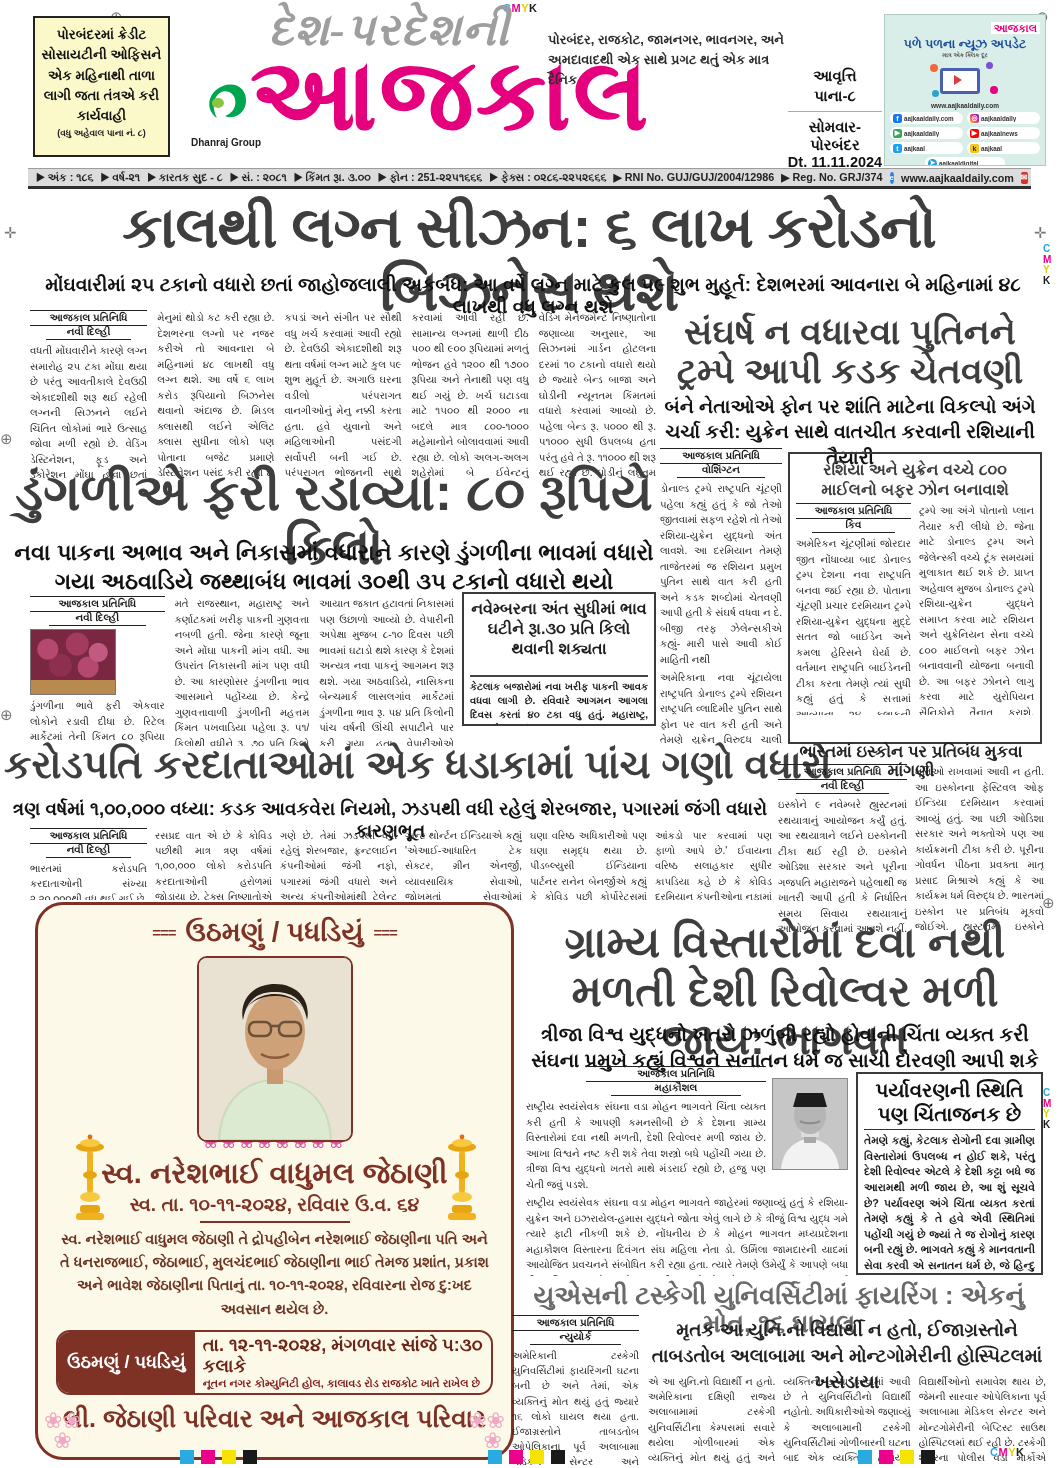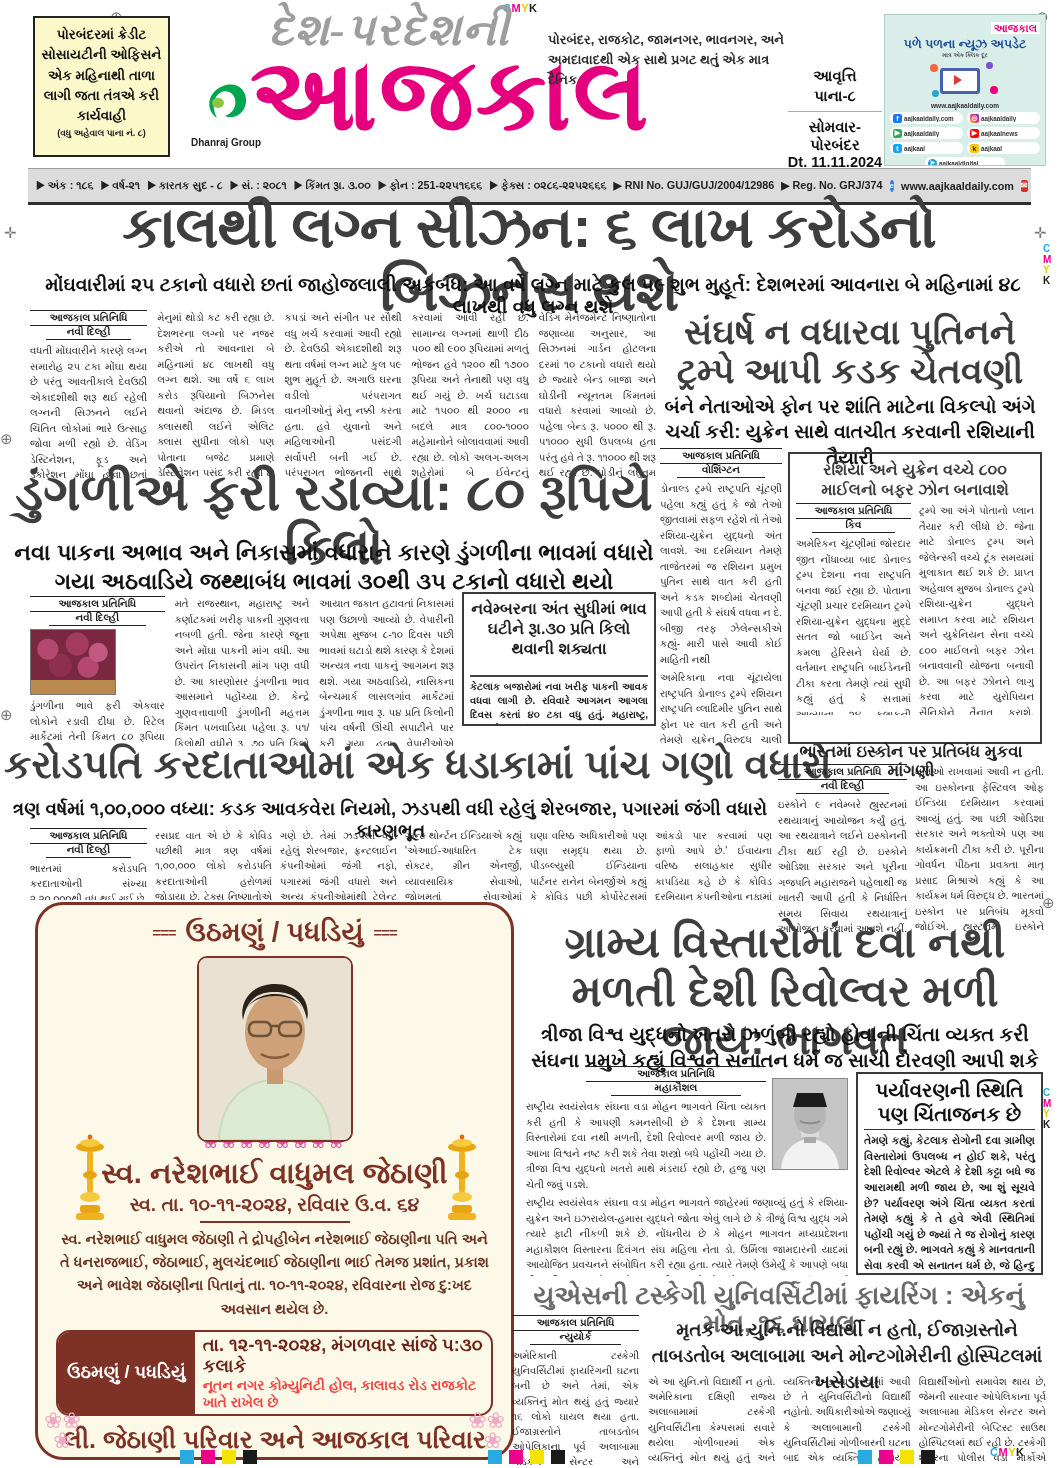--- a/index.html
+++ b/index.html
@@ -42,21 +42,21 @@
   .ad-dot { position:absolute; border-radius:50%; }
   .ad-web { font-size:6.5px; font-weight:800; text-align:center; color:#333; }
   .soc-grid { display:grid; grid-template-columns:1fr 1fr; gap:3px 4px; margin-top:3px; }
   .chip { display:flex; align-items:center; gap:2px; background:#fff; border-radius:7px; padding:1px 3px; height:12px; }
   .chip .ic { width:9px; height:9px; border-radius:2px; color:#fff; font-size:7px; font-weight:800;
     display:flex; align-items:center; justify-content:center; flex:0 0 9px; }
   .chip .hd { font-size:6.3px; font-weight:700; color:#333; white-space:nowrap; overflow:hidden; }
   .chip-center { width:80px; margin:3px auto 0; }
 
   
-  .infobar { left:28px; top:168px; width:1003px; height:37px; background:#dcdcdc; border-top:1px solid #9c9c9c;
+  .infobar { left:28px; top:168px; width:1003px; height:21px; background:#dcdcdc; border-top:1px solid #9c9c9c;
     border-bottom:3px solid #2e2e2e; display:flex; align-items:center; gap:7px; padding:0 8px;
     font-size:10.8px; font-weight:800; color:#222; white-space:nowrap; overflow:hidden; }
   .ib-ic { display:inline-flex; width:12px; height:12px; border-radius:50%; align-items:center;
     justify-content:center; color:#fff; font-size:8px; font-weight:800; }
 
   
   .h-main { color:#3e3e3e; font-weight:800; }
   .byl { font-weight:800; font-size:10.3px; text-align:center; border-top:1px solid #222;
     border-bottom:1px solid #222; padding:1px 0; }
   .dtl { font-weight:800; font-size:10.3px; text-align:center; border-bottom:1px solid #222;
@@ -124,21 +124,21 @@
   .flowers { color:#d9559c; font-size:19px; letter-spacing:2px; line-height:1; margin-top:-10px; }
   .obit-name { font-size:29px; font-weight:800; margin-top:6px; }
   .obit-date { font-size:19px; font-weight:700; margin-top:3px; }
   .obit-sep { width:150px; margin:5px auto; border-top:2px solid #7e3226; position:relative; }
   .obit-body { font-size:14.5px; font-weight:600; line-height:1.6; color:#6d3423; padding:0 6px; }
   .obit-event { display:flex; border:2px solid #7e3226; border-radius:14px; overflow:hidden; margin:9px 2px 0; text-align:left; }
   .obit-badge { background:#7e3226; color:#fff; font-size:18px; font-weight:800; display:flex; align-items:center;
     padding:4px 9px; flex:0 0 auto; }
   .obit-ev-txt { padding:3px 8px; }
   .obit-ev1 { font-size:18px; font-weight:800; color:#6d2417; }
-  .obit-ev2 { font-size:14px; font-weight:800; color:#ef4444; }
+  .obit-ev2 { font-size:11px; font-weight:800; color:#7f1d1d; }
   .obit-sign { font-size:25px; font-weight:800; margin-top:9px; }
   .corner-fl { position:absolute; color:#f2a8c4; font-size:22px; line-height:0.9; }
 
   
   .cmyk-h { font-weight:800; font-size:11px; letter-spacing:0.5px; }
   .cmyk-v { font-weight:800; font-size:10px; display:flex; flex-direction:column; line-height:1.05; }
   .c-c{color:#29abe2}.c-m{color:#ec008c}.c-y{color:#e3cf00}.c-k{color:#1a1a1a}
   .reg { color:#777; font-size:15px; }
   .sq { display:inline-block; width:14px; height:14px; margin-right:7px; }
 </style>

